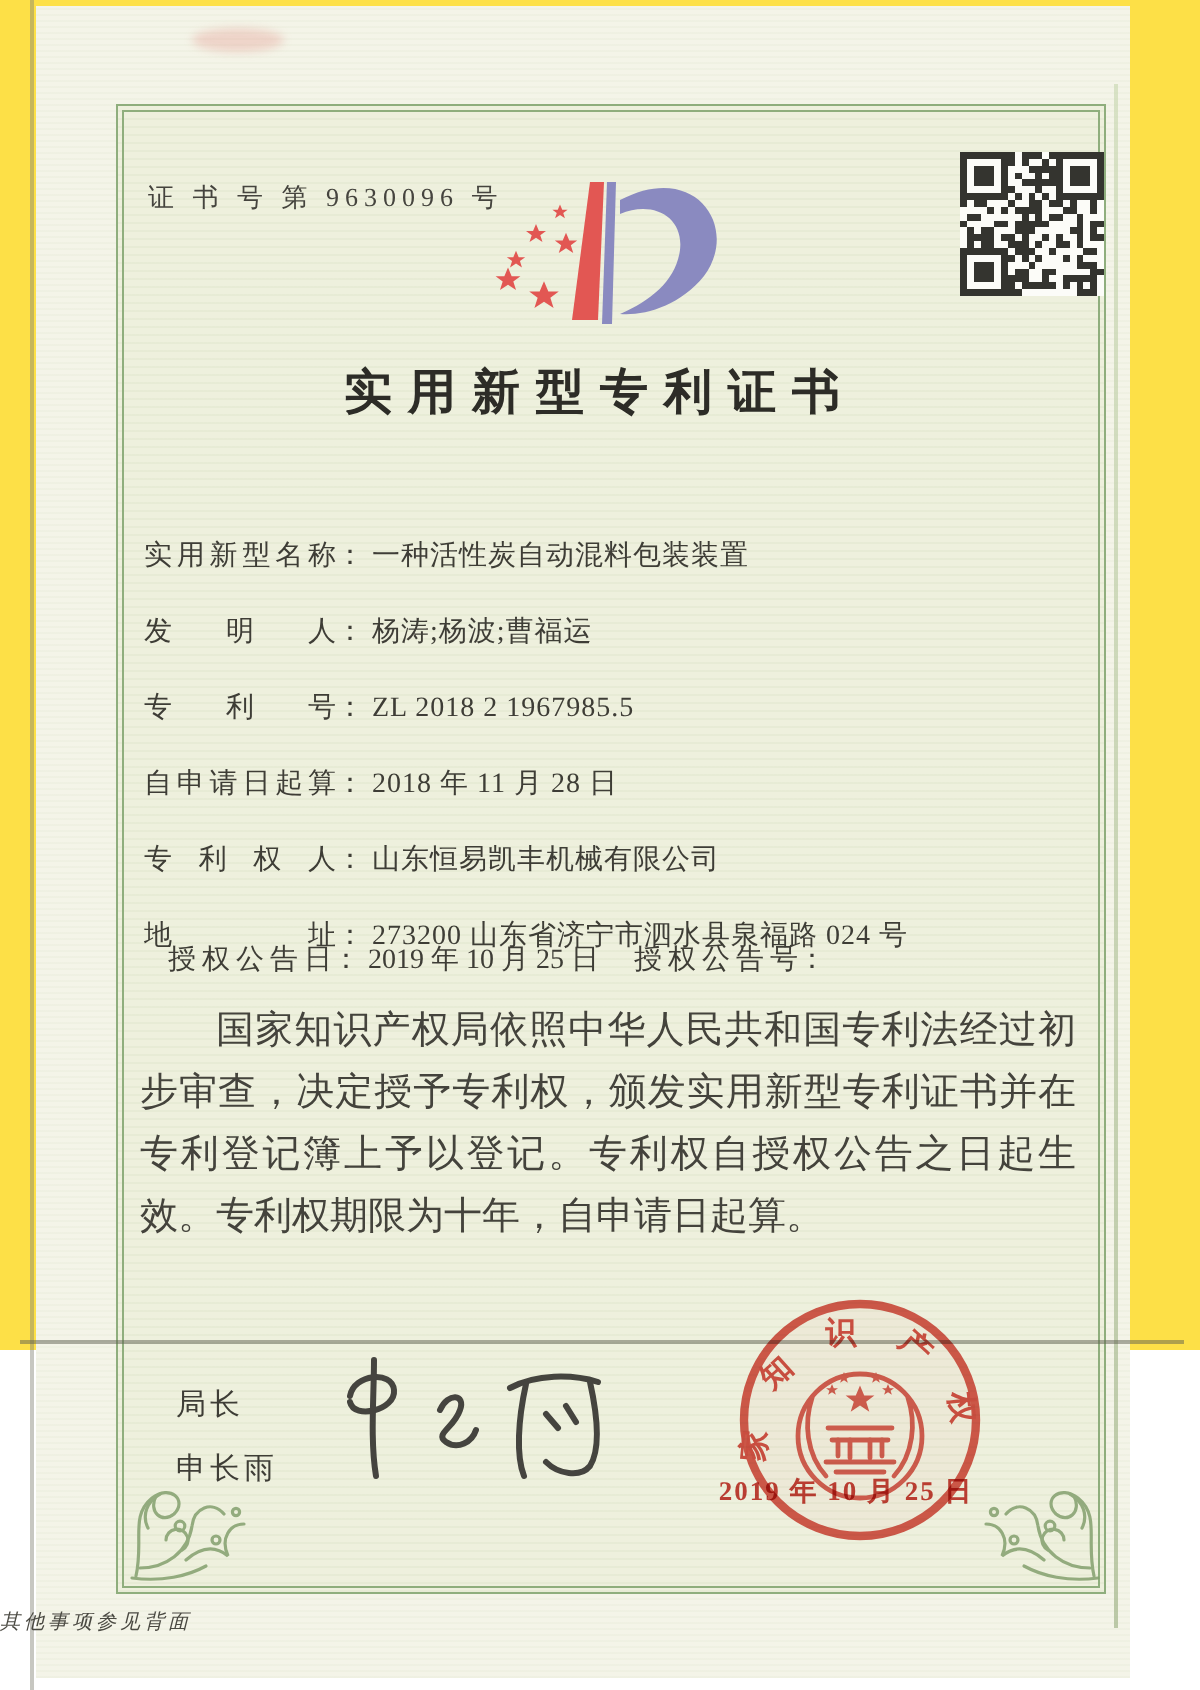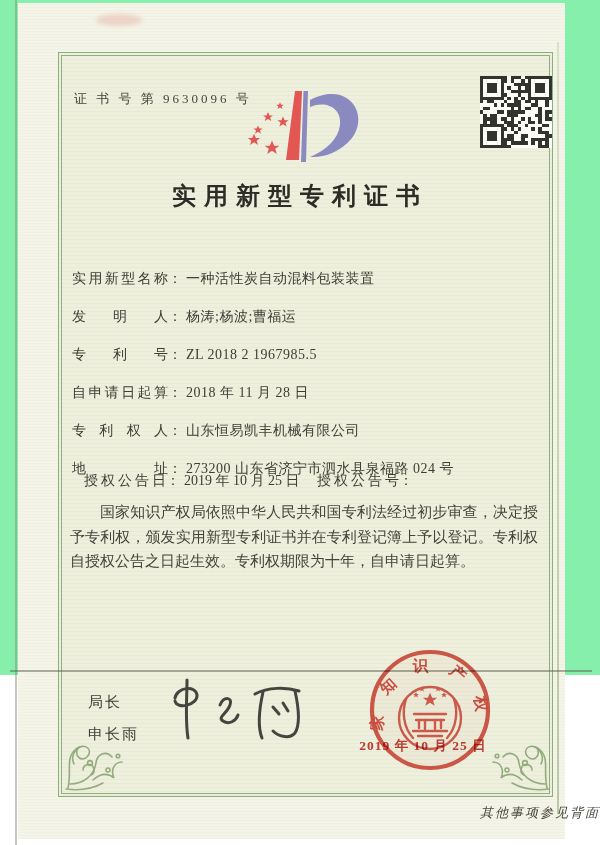--- a/index.html
+++ b/index.html
@@ -1,20 +1,20 @@
 <!DOCTYPE html>
 <html><head>
 <meta charset="utf-8">
 <style>
   html,body{margin:0;padding:0;}
   body{
     width:600px;height:845px;background:#ffffff;overflow:hidden;
     font-family:"Liberation Serif","DejaVu Serif",serif;
   }
-  .scan{position:relative;width:600px;height:675px;background:#86efac;}
+  .scan{position:relative;width:600px;height:675px;background:#fde047;}
   
   .scan-edge-left{position:absolute;left:15px;top:0;width:2px;height:845px;background:rgba(130,130,118,.45);}
   .scan-edge-bottom{position:absolute;left:10px;right:8px;bottom:3px;height:2px;background:rgba(95,95,82,.5);}
   .paper{position:absolute;left:18px;top:3px;width:547px;height:836px;background:#f4f4e8;}
   .paper::before{content:"";position:absolute;inset:0;
     background:repeating-linear-gradient(0deg,rgba(150,175,120,.05) 0 1px,rgba(255,255,255,0) 1px 3px);}
   .paper-edge-right{position:absolute;left:557px;top:42px;width:2px;height:772px;
     background:linear-gradient(#c9d8b2,#9db184);opacity:.65;}
   
   .frame{position:absolute;left:58px;top:52px;width:495px;height:745px;
@@ -32,33 +32,33 @@
     font-size:24px;font-weight:700;letter-spacing:8px;color:#2d2c27;}
   .fields{position:absolute;left:72px;top:250px;width:470px;display:flex;flex-direction:column;gap:17px;margin-top:18px;}
   .frow{display:flex;font-size:14px;color:#3e3d36;line-height:21px;white-space:nowrap;}
   .flabel{display:inline-block;width:96px;text-align:justify;text-align-last:justify;}
   .fcolon{display:inline-block;margin-right:4px;}
   .fvalue{letter-spacing:.5px;}
   .grant-row{position:absolute;left:84px;top:470px;width:470px;font-size:14px;color:#3e3d36;line-height:21px;}
   .grant-b{position:absolute;left:233px;top:0;display:flex;white-space:nowrap;}
   .grant-a{display:flex;white-space:nowrap;}
   .glabel{display:inline-block;width:82px;text-align:justify;text-align-last:justify;}
-  .paras{position:absolute;left:70px;top:500px;width:468px;font-size:15px;line-height:1.64;
+  .paras{position:absolute;left:70px;top:500px;width:468px;font-size:19px;line-height:1.64;
     color:#44433c;text-align:justify;}
   .paras p{margin:0;text-indent:2em;}
   .signer-title{position:absolute;left:88px;top:693px;font-size:15px;color:#3e3d36;letter-spacing:2px;}
   .signer-name{position:absolute;left:88px;top:725px;font-size:15px;color:#3e3d36;letter-spacing:2px;}
   .signature{position:absolute;left:160px;top:676px;width:150px;height:66px;}
   .seal{position:absolute;left:367px;top:647px;width:126px;height:126px;mix-blend-mode:multiply;opacity:.93;}
   .seal-date{position:absolute;left:348px;top:737px;width:150px;text-align:center;
     font-size:13.5px;color:#c8423a;font-weight:700;letter-spacing:1px;mix-blend-mode:multiply;}
   .page-info{position:absolute;left:0;top:773px;width:600px;text-align:center;
     font-size:11.5px;color:#45443e;letter-spacing:1px;}
-  .footer-note{position:absolute;left:0;top:804px;width:600px;text-align:right;
-    font-size:13px;font-style:italic;color:#4a4942;letter-spacing:2px;}
+  .footer-note{position:absolute;left:0;top:804px;width:600px;text-align:left;
+    font-size:10px;font-style:italic;color:#4a4942;letter-spacing:2px;}
   .smudge{position:absolute;left:96px;top:14px;width:46px;height:12px;border-radius:50%;
     background:rgba(225,120,110,.25);filter:blur(2px);}
 </style>
 </head>
 <body>
 
 <div class="scan">
 
   <svg width="0" height="0" style="position:absolute" aria-hidden="true">
     <defs>

